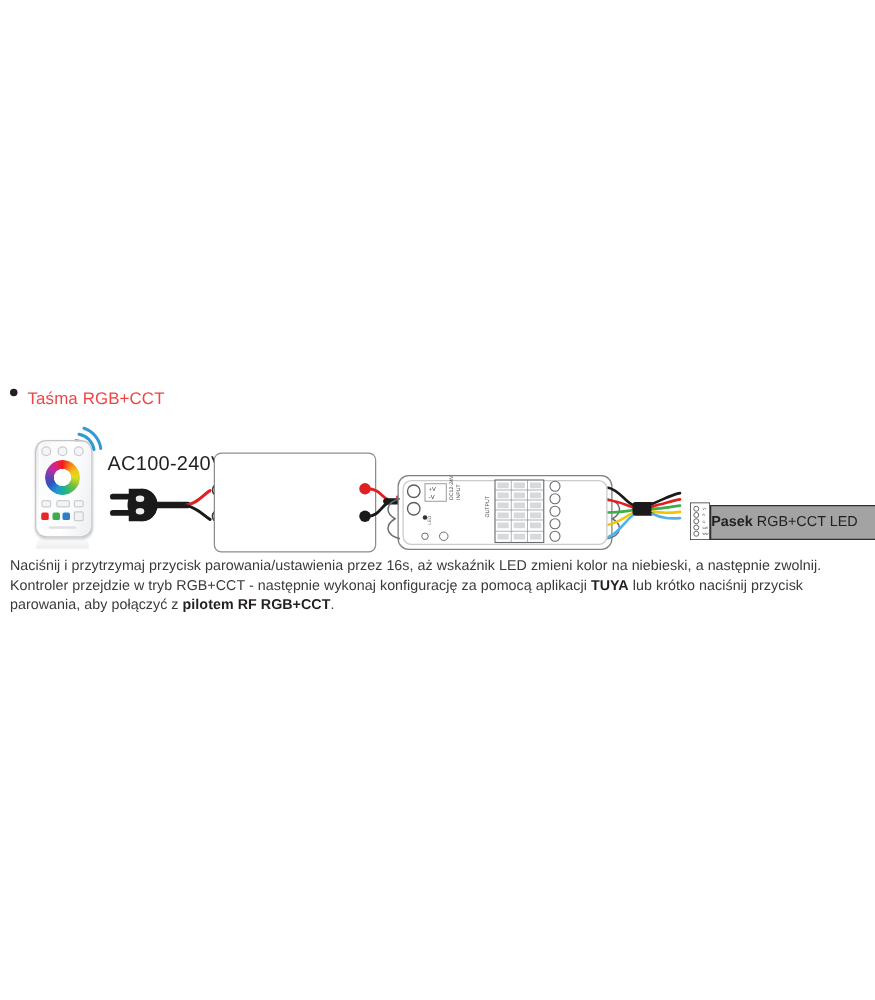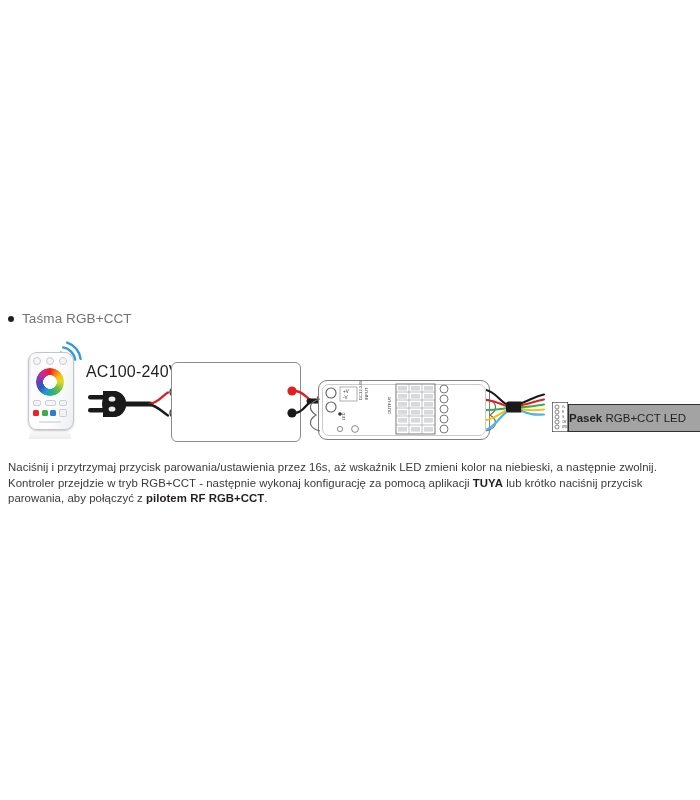--- a/index.html
+++ b/index.html
@@ -23,25 +23,24 @@
     width: 700px;
     height: 800px;
   }
 
   
   .heading {
     position: absolute;
     left: 8px;
     top: 311px;
     display: flex;
-    align-items: center;
     gap: 8px;
     font-size: 13.5px;
     letter-spacing: .1px;
-    color: #737373;
+    color: #ef4444;
     white-space: nowrap;
   }
   .heading .bullet {
     width: 6px;
     height: 6px;
     border-radius: 50%;
     background: #231f20;
     display: inline-block;
   }
 
@@ -217,21 +216,21 @@
     font-size: 11.5px;
     white-space: nowrap;
     color: #231f20;
   }
   .strip-label b { font-weight: 700; }
 
   
   .body-text {
     position: absolute;
     left: 8px;
-    top: 449px;
+    top: 435px;
     width: 676px;
     font-size: 11.4px;
     line-height: 15.2px;
     color: #3a3a3c;
     letter-spacing: .05px;
   }
   .body-text b { font-weight: 700; color: #231f20; }
 </style>
 </head>
 <body>

